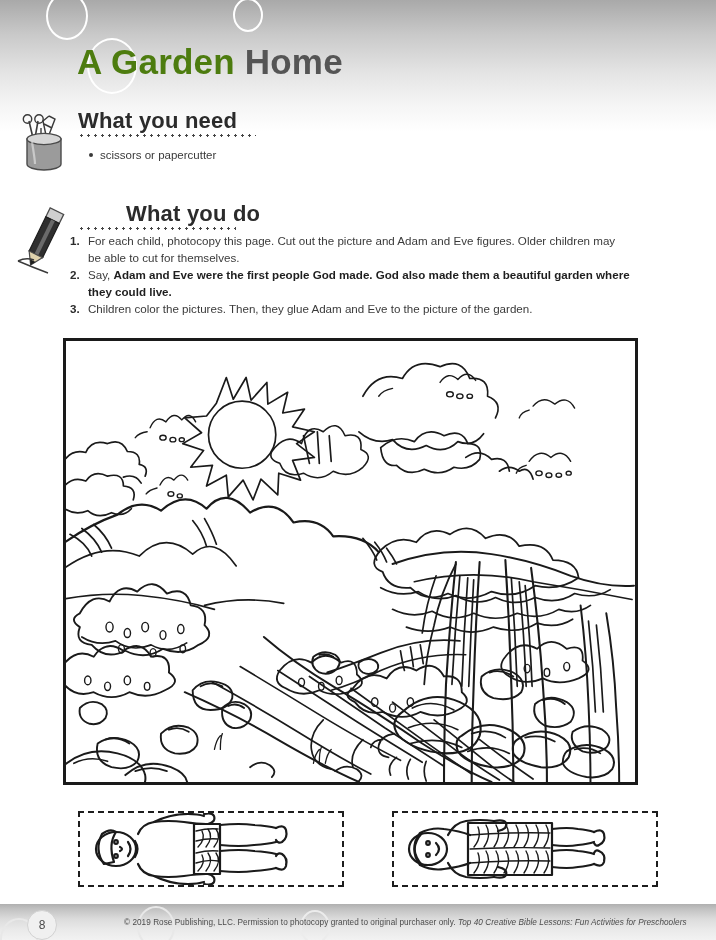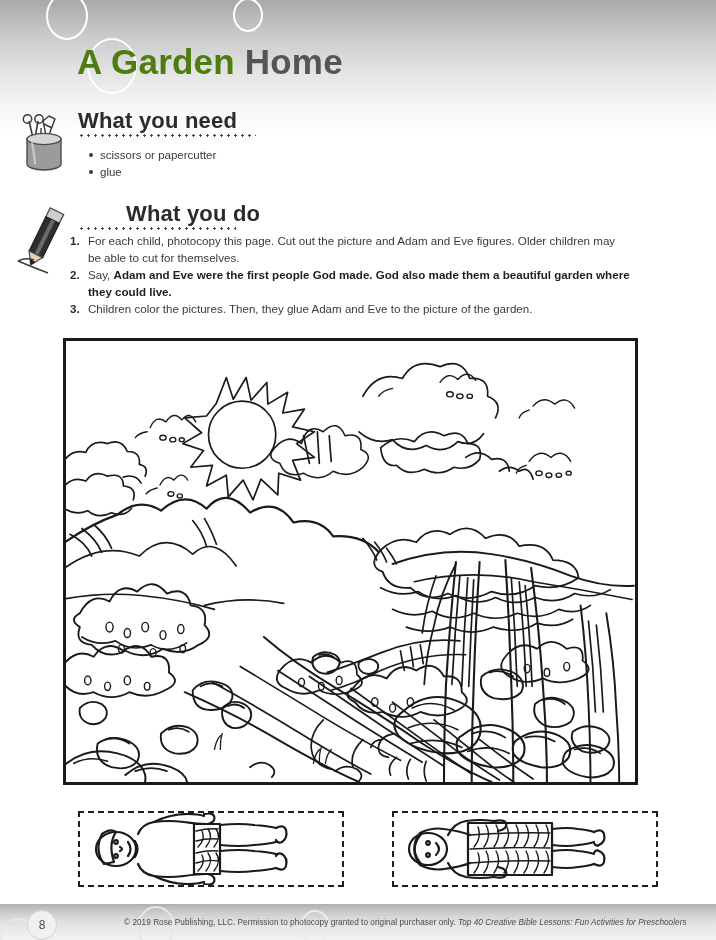--- a/index.html
+++ b/index.html
@@ -141,21 +141,20 @@
   </g>
   <path d="M2 56 q14 6 30 12" stroke="#3a3a3a" stroke-width="1.4" fill="none"></path>
   <path d="M2 56 q8 -4 16 -1" stroke="#3a3a3a" stroke-width="1.4" fill="none"></path>
 </svg>
 
 <div class="sec-head" id="need-head">What you need</div>
 <div class="sec-dots" id="need-dots"></div>
 
 <ul id="materials">
   <li>scissors or papercutter</li>
-  <li>glue</li>
 </ul>
 
 <div class="sec-head" id="do-head">What you do</div>
 <div class="sec-dots" id="do-dots"></div>
 
 <div id="steps">
   <div class="step">
     <span class="num">1.</span>
     <span>For each child, photocopy this page. Cut out the picture and Adam and Eve figures. Older children may be able to cut for themselves.</span><b></b>
   </div>

